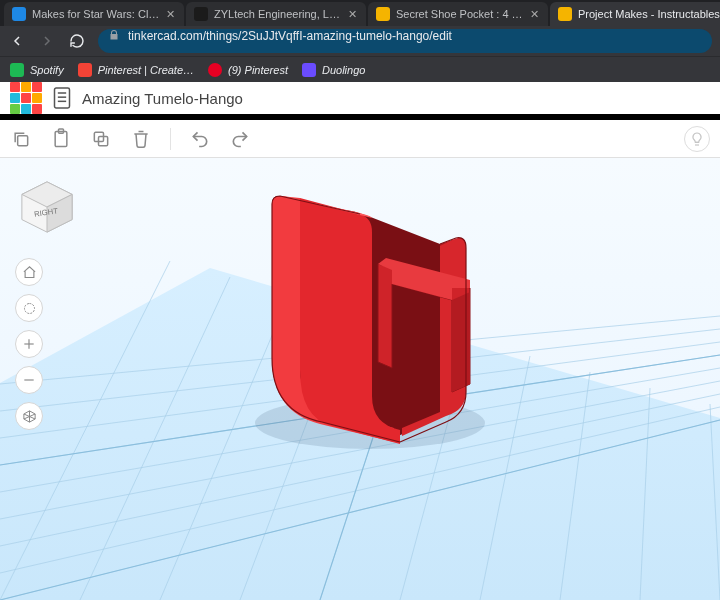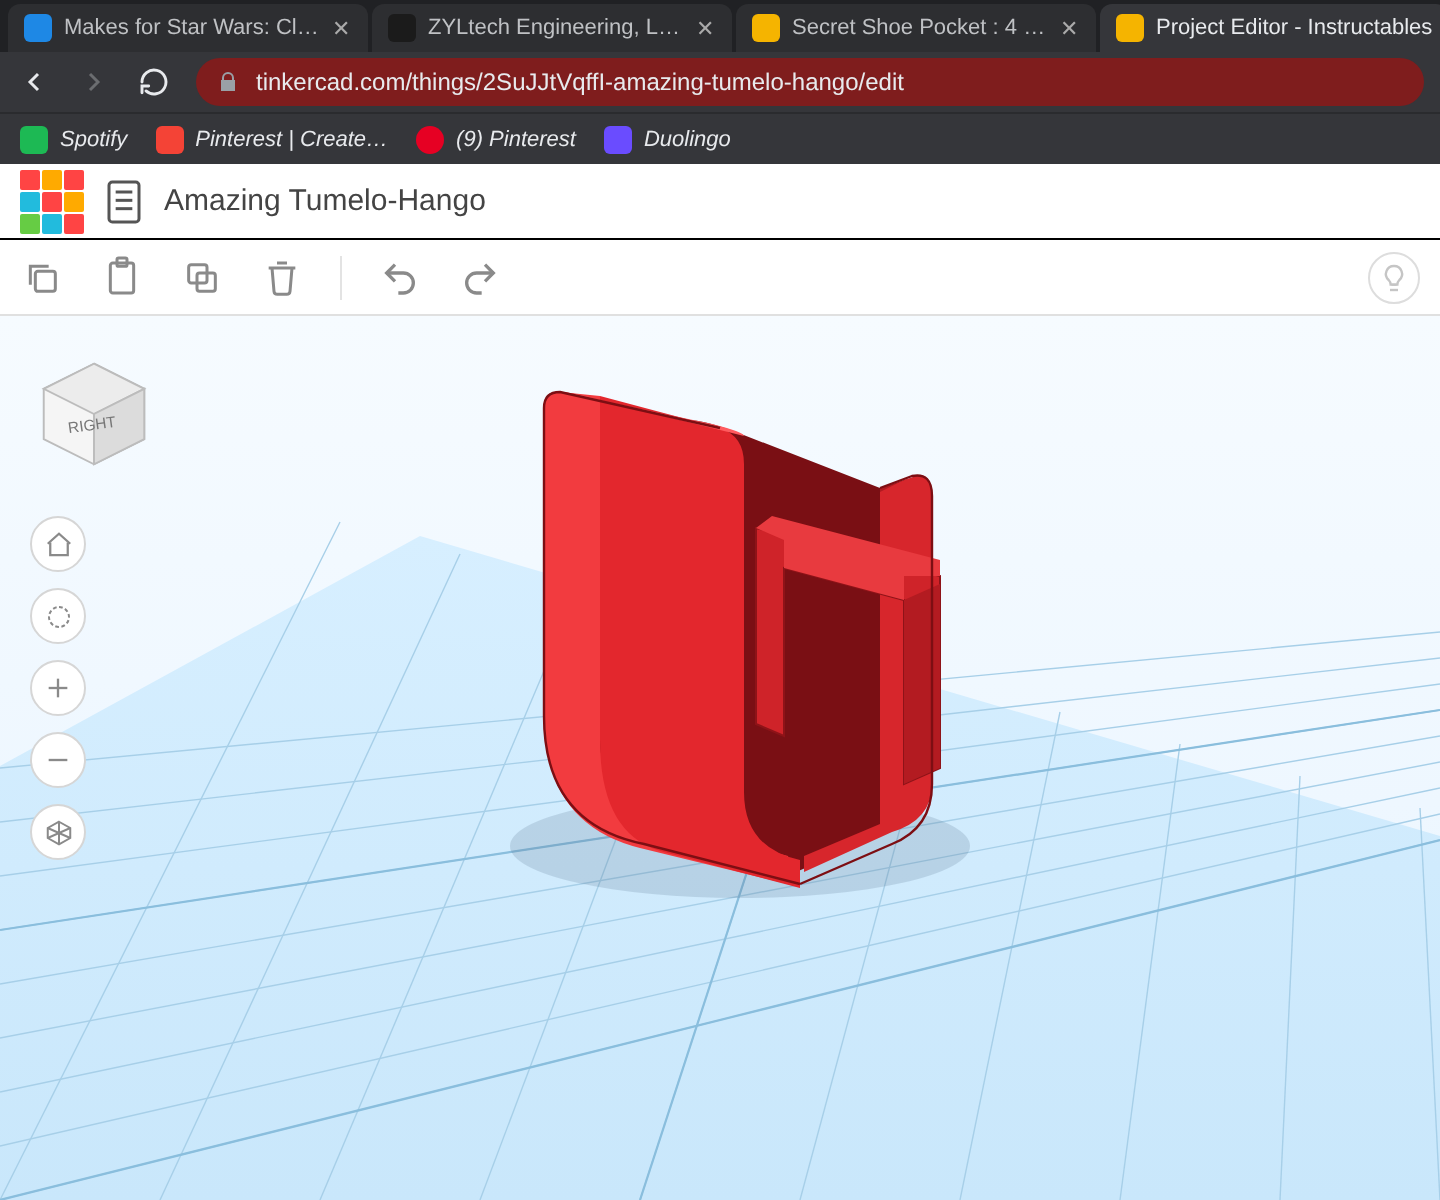--- a/index.html
+++ b/index.html
@@ -8,27 +8,27 @@
   .chrome { background: #202124; display: flex; flex-direction: column; }
   .tabstrip { display: flex; height: 26px; align-items: flex-end; padding-left: 4px; }
   .tab { display: flex; align-items: center; gap: 6px; height: 24px; padding: 0 8px; font-size: 11px; color: #bfc1c4; max-width: 180px; border-top-left-radius: 6px; border-top-right-radius: 6px; background: #2d2e31; margin-right: 2px; }
   .tab.active { background: #35363a; color: #e8eaed; }
   .tab .favicon { width: 14px; height: 14px; border-radius: 3px; flex: 0 0 14px; }
   .tab .title { white-space: nowrap; overflow: hidden; text-overflow: ellipsis; flex: 1; }
   .tab .close { width: 10px; color: #aaa; }
   .addrbar { display: flex; align-items: center; height: 30px; background: #35363a; padding: 0 8px; gap: 12px; }
   .nav-btn { width: 18px; height: 18px; color: #e8eaed; display: flex; align-items: center; justify-content: center; }
   .nav-btn.dim { color: #6b6d70; }
-  .omnibox { flex: 1; background: #7f1d1d; border-radius: 14px; height: 24px; display: flex; align-items: center; padding: 0 10px; gap: 8px; color: #e8eaed; font-size: 12px; }
+  .omnibox { flex: 1; background: #0c4a6e; border-radius: 14px; height: 24px; display: flex; align-items: flex-start; padding: 0 10px; gap: 8px; color: #e8eaed; font-size: 12px; }
   .omnibox .lock { width: 12px; color: #9aa0a6; }
   .bookmarks { display: flex; align-items: center; height: 26px; background: #35363a; border-top: 1px solid #2a2b2e; padding: 0 10px; gap: 14px; }
   .bm { display: flex; align-items: center; gap: 6px; font-size: 11px; color: #e8eaed; white-space: nowrap; font-style: italic; }
   .bm .favicon { width: 14px; height: 14px; border-radius: 3px; flex: 0 0 14px; }
   
-  .tcad-top { height: 38px; display: flex; align-items: center; padding: 0 10px; gap: 10px; border-bottom: 1px solid #000000; text-align: center; }
+  .tcad-top { height: 38px; display: flex; align-items: center; padding: 0 10px; gap: 10px; border-bottom: 6px solid #000000; text-align: center; }
   .tcad-logo { display: grid; grid-template-columns: repeat(3,10px); grid-template-rows: repeat(3,10px); gap: 1px; }
   .tcad-logo span { width: 10px; height: 10px; border-radius: 1px; }
   .page-icon { width: 20px; height: 24px; color: #555; }
   .project-title { font-size: 15px; color: #444; font-weight: 500; }
   
   .tcad-toolbar { height: 38px; display: flex; align-items: center; padding: 0 10px; gap: 18px; border-bottom: 1px solid #e0e0e0; color: #7a7a7a; }
   .tcad-toolbar .tool { width: 22px; height: 22px; display: flex; align-items: center; justify-content: center; color: #8a8a8a; }
   .tcad-toolbar .sep { width: 1px; height: 22px; background: #e3e3e3; }
   .tcad-toolbar .spacer { flex: 1; }
   .tcad-toolbar .bulb { width: 26px; height: 26px; border-radius: 50%; border: 1px solid #ddd; display: flex; align-items: center; justify-content: center; color: #c5c5c5; }
@@ -55,21 +55,21 @@
       <span class="title">ZYLtech Engineering, LLC - Sho…</span>
       <span class="close">✕</span>
     </div>
     <div class="tab">
       <span class="favicon" style="background:#f5b400"></span>
       <span class="title">Secret Shoe Pocket : 4 Steps - I…</span>
       <span class="close">✕</span>
     </div>
     <div class="tab active">
       <span class="favicon" style="background:#f5b400"></span>
-      <span class="title">Project Editor - Instructables</span>
+      <span class="title">Project Makes - Instructables</span>
     </div>
   </div>
   <div class="addrbar">
     <div class="nav-btn">
         <svg width="16" height="16" viewBox="0 0 24 24" fill="none" stroke="currentColor" stroke-width="2.2">
           <path d="M15 6l-6 6 6 6"></path>
         </svg>
       </div>
     <div class="nav-btn dim">
         <svg width="16" height="16" viewBox="0 0 24 24" fill="none" stroke="currentColor" stroke-width="2.2">

